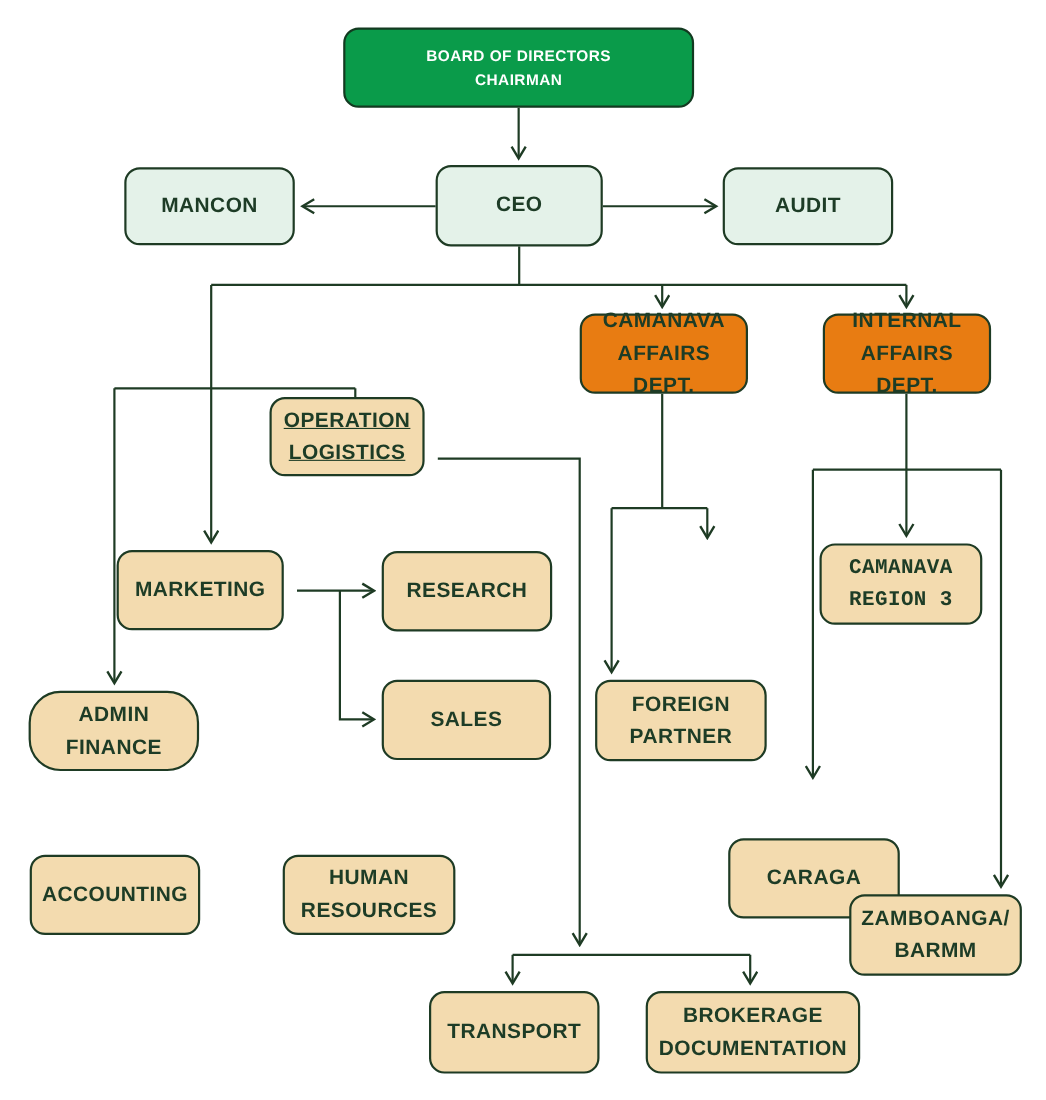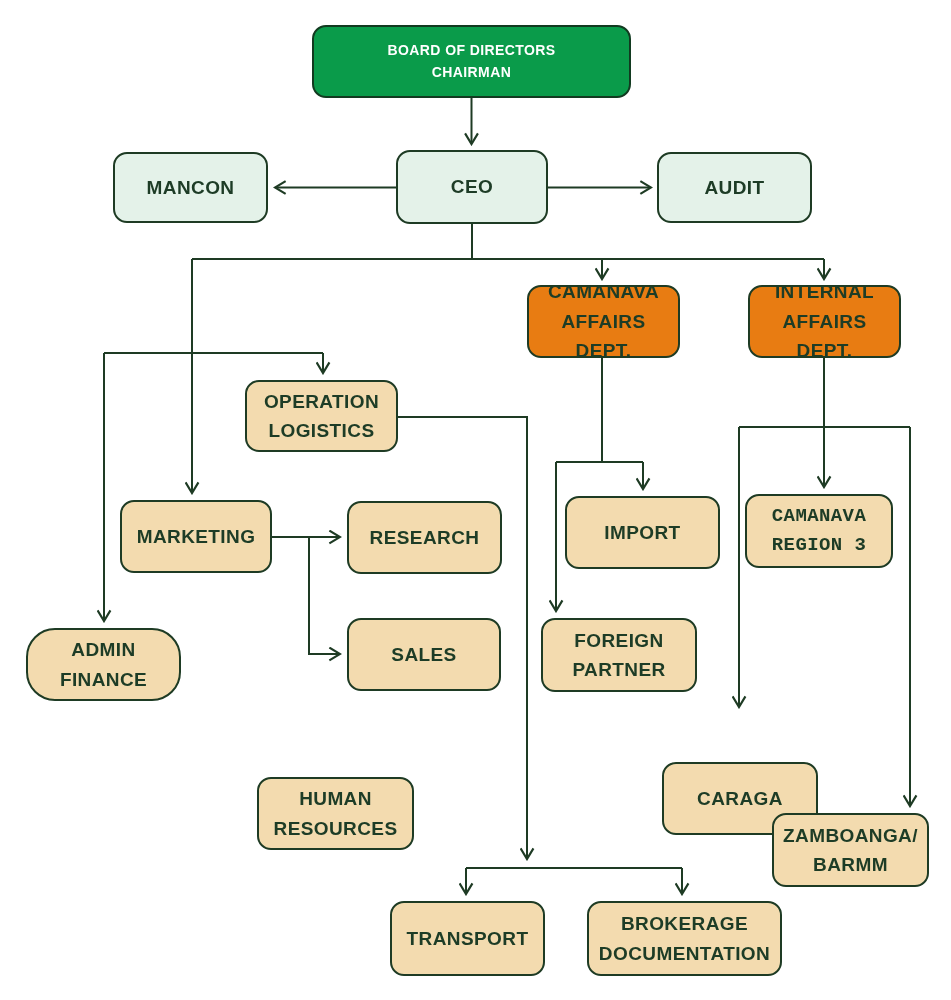--- a/index.html
+++ b/index.html
@@ -97,37 +97,37 @@
   <div class="node lightgreen" style="left:396px;top:150px;width:152px;height:74px;">CEO</div>
 
   <div class="node lightgreen" style="left:657px;top:152px;width:155px;height:71px;">AUDIT</div>
 
   <div class="node orange" style="left:527px;top:285px;width:153px;height:73px;">CAMANAVA
 AFFAIRS DEPT.</div>
 
   <div class="node orange" style="left:748px;top:285px;width:153px;height:73px;">INTERNAL
 AFFAIRS DEPT.</div>
 
-  <div class="node tan" style="left:245px;top:380px;width:153px;height:72px;">OPERATION
+  <div class="node tan" style="left:245px;top:361px;width:141px;height:72px;text-decoration:underline;">OPERATION
 LOGISTICS</div>
 
-  <div class="node tan" style="left:120px;top:500px;width:152px;height:73px;">MARKETING</div>
+  <div class="node tan" style="left:106px;top:500px;width:152px;height:73px;">MARKETING</div>
 
   <div class="node tan" style="left:347px;top:501px;width:155px;height:73px;">RESEARCH</div>
 
   <div class="node tan" style="left:26px;top:628px;width:155px;height:73px;border-radius:29px;">ADMIN
 FINANCE</div>
 
   <div class="node tan" style="left:347px;top:618px;width:154px;height:73px;">SALES</div>
 
+  <div class="node tan" style="left:27px;top:777px;width:155px;height:73px;">ACCOUNTING</div>
 
   <div class="node tan" style="left:257px;top:777px;width:157px;height:73px;">HUMAN
 RESOURCES</div>
 
-  <div class="node tan" style="left:565px;top:496px;width:155px;height:73px;">IMPORT</div>
 
   <div class="node tan" style="left:541px;top:618px;width:156px;height:74px;">FOREIGN
 PARTNER</div>
 
   <div class="node tan" style="left:745px;top:494px;width:148px;height:74px;font-family:Liberation Mono, monospace;">CAMANAVA
 REGION  3</div>
 
   <div class="node tan" style="left:662px;top:714px;width:156px;height:73px;margin-top:48px;">CARAGA</div>
 
   <div class="node tan" style="left:772px;top:813px;width:157px;height:74px;">ZAMBOANGA/

